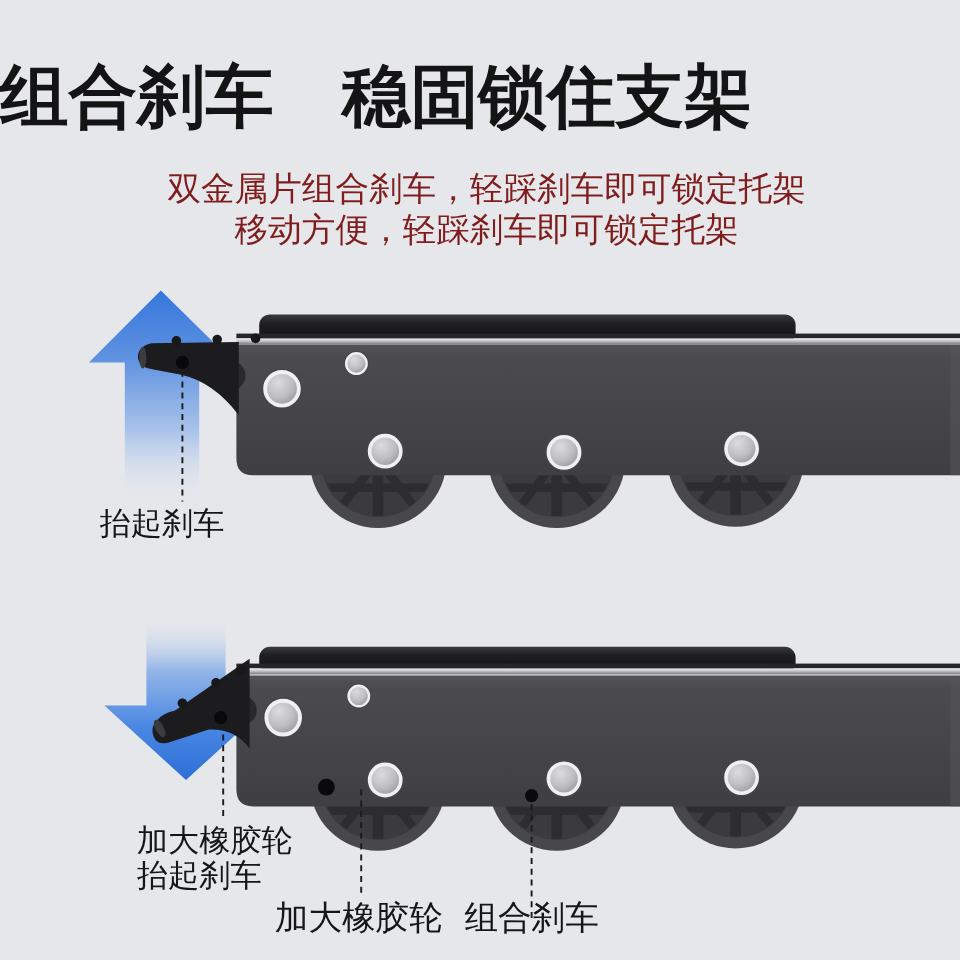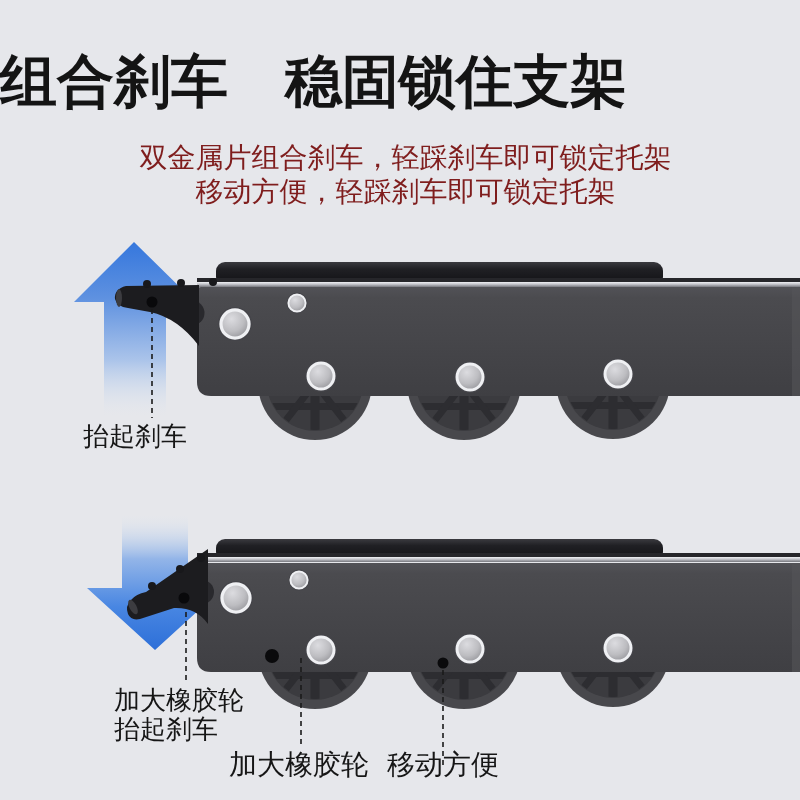--- a/index.html
+++ b/index.html
@@ -152,15 +152,15 @@
   <div class="callout callout-raise">
     <div>抬起刹车</div>
   </div>
 
   <div class="callout callout-lock">
     <div>加大橡胶轮</div>
     <div>抬起刹车</div>
   </div>
 
   <div class="callout-bottom callout-wheel">加大橡胶轮</div>
-  <div class="callout-bottom callout-reinforce">移动方便</div>
+  <div class="callout-bottom callout-reinforce">组合刹车</div>
 
 </div>
 
 </body></html>

